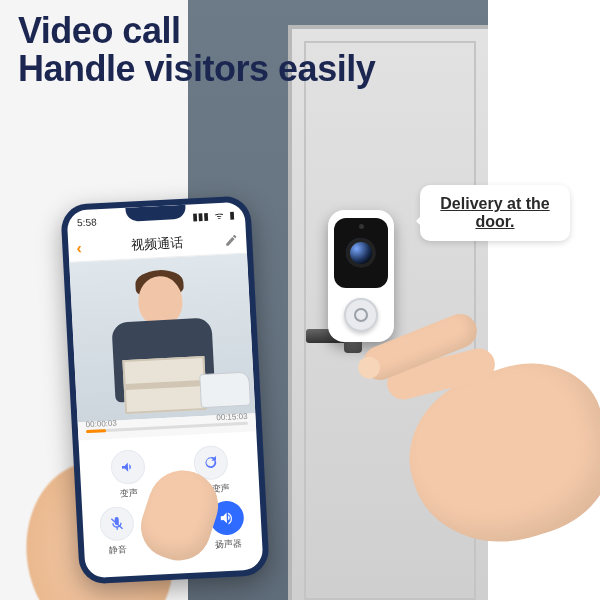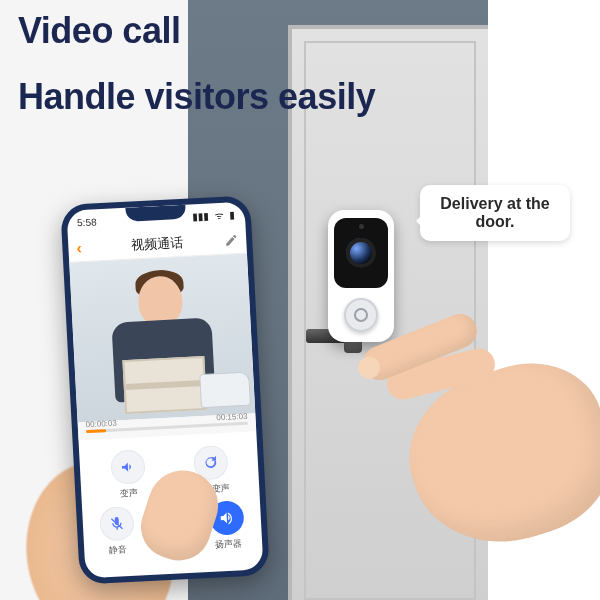--- a/index.html
+++ b/index.html
@@ -12,21 +12,21 @@
   
   .wall { position: absolute; right: 0; top: 0; width: 300px; height: 600px; background: linear-gradient(180deg, #6d7b88 0%, #5f6c79 100%); }
   .door { position: absolute; right: 0; top: 25px; width: 200px; height: 575px; background: linear-gradient(180deg, #e2e2e2 0%, #cfcfcf 100%); border-left: 4px solid #b8b8b8; border-top: 4px solid #b8b8b8; }
   .door-panel { position: absolute; left: 12px; top: 12px; right: 12px; bottom: 0; border: 2px solid #c4c4c4; }
   .door-handle { position: absolute; left: 14px; top: 300px; width: 46px; height: 14px; background: linear-gradient(180deg,#666,#333); border-radius: 3px; }
   .door-handle::before { content:""; position:absolute; right:-10px; top:-10px; width:18px; height:34px; background: radial-gradient(circle,#888,#444); border-radius:4px; }
 
   
   .headline { position: absolute; left: 18px; top: 12px; width: 500px; color: #1b2651; font-weight: 800; line-height: 1.05; }
   .headline .l1 { font-size: 36px; letter-spacing: -0.5px; }
-  .headline .l2 { font-size: 36px; letter-spacing: -0.5px; margin-top: 28px; }
+  .headline .l2 { font-size: 36px; letter-spacing: -0.5px; }
   .body-copy { position: absolute; left: 18px; top: 100px; width: 560px; color: #222; font-size: 16.5px; line-height: 1.25; }
 
   
   .phone-hand { position: absolute; left: 15px; top: 200px; width: 270px; height: 400px; }
   .phone { position: absolute; left: 55px; top: 0; width: 190px; height: 380px; background: #1b2f5b; border-radius: 26px; padding: 6px; box-shadow: 0 8px 24px rgba(0,0,0,0.35); transform: rotate(-3deg); }
   .phone-screen { width: 100%; height: 100%; background: #fff; border-radius: 20px; overflow: hidden; position: relative; }
   .notch { position:absolute; top:0; left:50%; transform:translateX(-50%); width:60px; height:14px; background:#1b2f5b; border-radius:0 0 12px 12px; z-index:3; }
   .status-bar { height: 24px; display:flex; align-items:center; justify-content:space-between; padding: 0 10px; font-size:10px; color:#222; }
   .status-bar .icons span { margin-left:3px; }
   .app-header { display:flex; align-items:center; justify-content:center; height:28px; position:relative; border-bottom:1px solid #eee; }
@@ -63,21 +63,21 @@
 
   
   .doorbell { position:absolute; left:328px; top:210px; width:66px; height:132px; background:#fff; border-radius:16px; box-shadow: 0 6px 14px rgba(0,0,0,0.35); display:flex; flex-direction:column; align-items:center; padding:8px 6px; }
   .db-top { width:100%; height:70px; background:#111; border-radius:12px; position:relative; display:flex; align-items:center; justify-content:center; }
   .db-lens { width:30px; height:30px; border-radius:50%; background: radial-gradient(circle at 35% 35%, #7aa8ff 0%, #1a2f57 45%, #000 70%); box-shadow: 0 0 0 4px #222 inset; }
   .db-dot { position:absolute; top:6px; width:5px; height:5px; background:#333; border-radius:50%; }
   .db-btn { margin-top:10px; width:34px; height:34px; border-radius:50%; background:#e8eaed; box-shadow: inset 0 0 0 2px #cfd3d8, 0 2px 4px rgba(0,0,0,0.2); display:flex; align-items:center; justify-content:center; }
   .db-ring { width:14px; height:14px; border:2px solid #9aa0a8; border-radius:50%; }
 
   
-  .bubble { position:absolute; left:420px; top:185px; width:150px; background:#fff; border-radius:10px; padding:10px 12px; font-size:16px; font-weight:700; color:#2a2a2a; text-align:center; box-shadow:0 2px 6px rgba(0,0,0,0.15); }
+  .bubble { position:absolute; left:420px; top:185px; width:150px; background:#fff; border-radius:10px; padding:10px 12px; font-size:16px; font-weight:700; color:#2a2a2a; text-align:center; box-shadow:0 2px 6px rgba(0,0,0,0.15);text-decoration:underline; }
   .bubble::after { content:""; position:absolute; left:-14px; top:26px; width:0; height:0; border:10px solid transparent; border-right-color:#fff; }
 
   
   .hand-right { position:absolute; left:350px; top:300px; width:280px; height:260px; }
   .palm { position:absolute; left:60px; top:70px; width:200px; height:170px; background:#f3c9a9; border-radius:46% 40% 42% 50%; transform:rotate(-18deg); box-shadow: inset -10px -14px 24px rgba(0,0,0,0.08); }
   .finger { position:absolute; left:10px; top:30px; width:120px; height:34px; background:#f3c9a9; border-radius:20px; transform: rotate(-22deg); box-shadow: inset -4px -6px 12px rgba(0,0,0,0.08); }
   .finger.tip::after { content:""; position:absolute; left:-6px; top:6px; width:22px; height:22px; background:#f6d5b9; border-radius:50%; }
   .finger2 { position:absolute; left:36px; top:58px; width:110px; height:32px; background:#f3c9a9; border-radius:20px; transform: rotate(-14deg); }
 
 </style>

